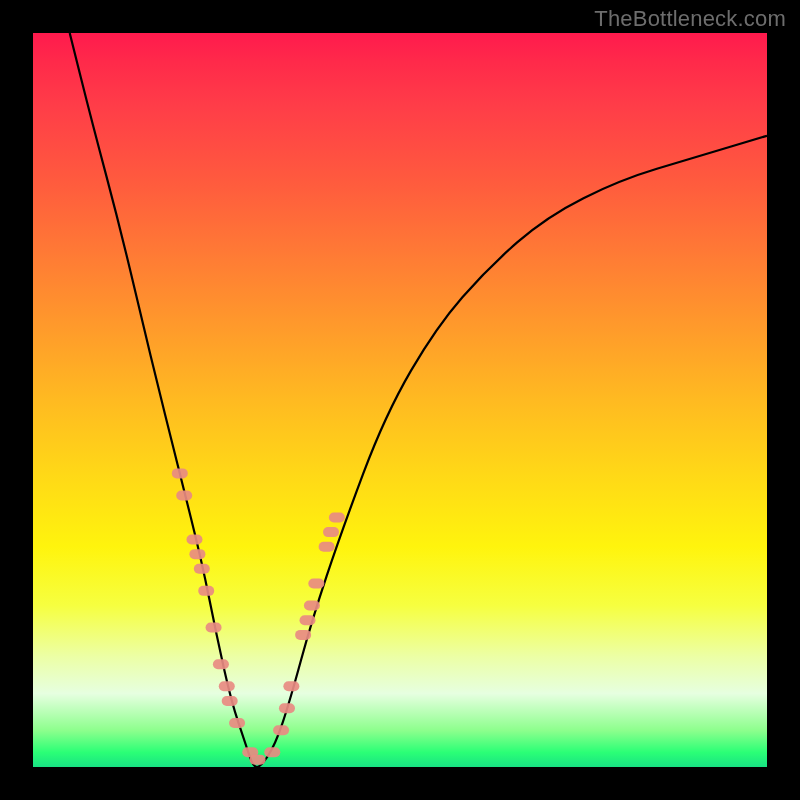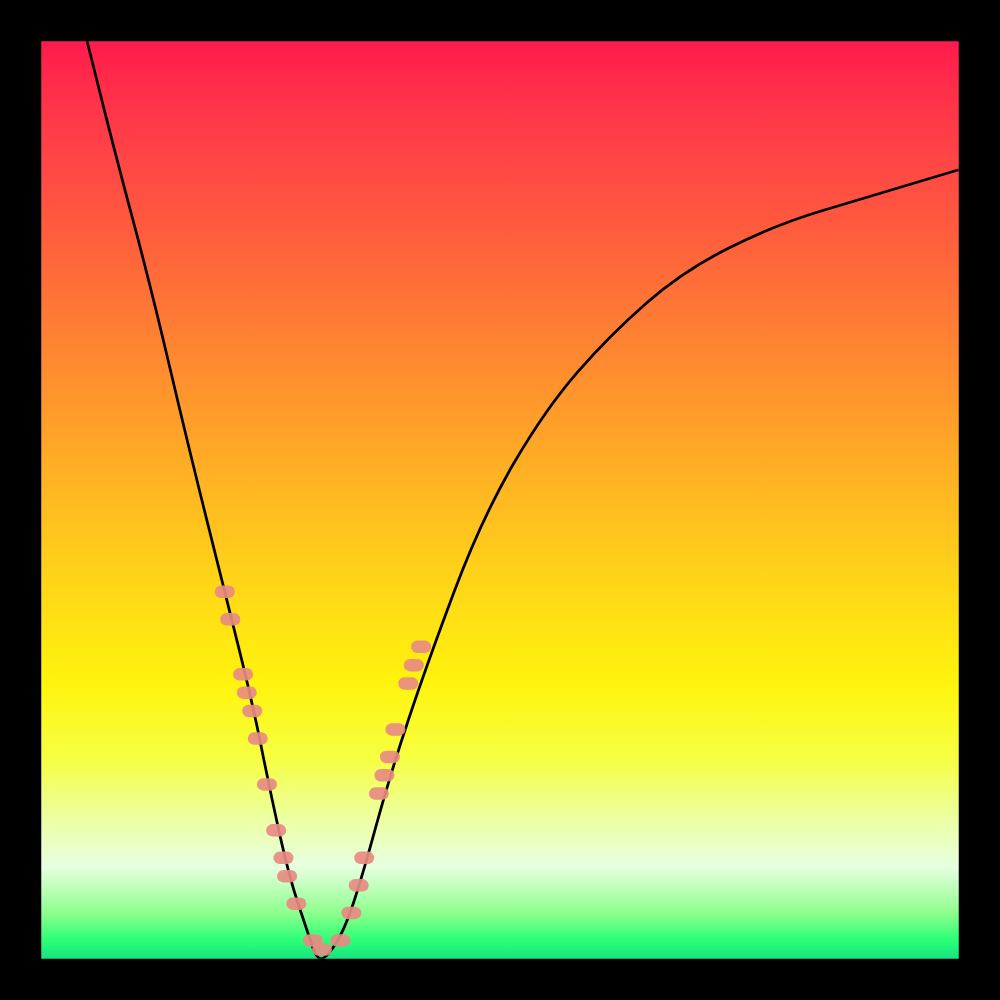--- a/index.html
+++ b/index.html
@@ -92,13 +92,14 @@
           <rect x="262.112" y="596.88" width="16" height="10" rx="5" ry="5" fill="#e88b82" fill-opacity="0.92"></rect>
           <rect x="266.516" y="582.2" width="16" height="10" rx="5" ry="5" fill="#e88b82" fill-opacity="0.92"></rect>
           <rect x="270.92" y="567.52" width="16" height="10" rx="5" ry="5" fill="#e88b82" fill-opacity="0.92"></rect>
           <rect x="275.324" y="545.5" width="16" height="10" rx="5" ry="5" fill="#e88b82" fill-opacity="0.92"></rect>
           <rect x="285.6" y="508.79999999999995" width="16" height="10" rx="5" ry="5" fill="#e88b82" fill-opacity="0.92"></rect>
           <rect x="290.004" y="494.12" width="16" height="10" rx="5" ry="5" fill="#e88b82" fill-opacity="0.92"></rect>
           <rect x="295.876" y="479.43999999999994" width="16" height="10" rx="5" ry="5" fill="#e88b82" fill-opacity="0.92"></rect>
         </g>
     </svg>
   </div>
+  <div class="watermark">TheBottleneck.com</div>
 </div>
 
 </body></html>

